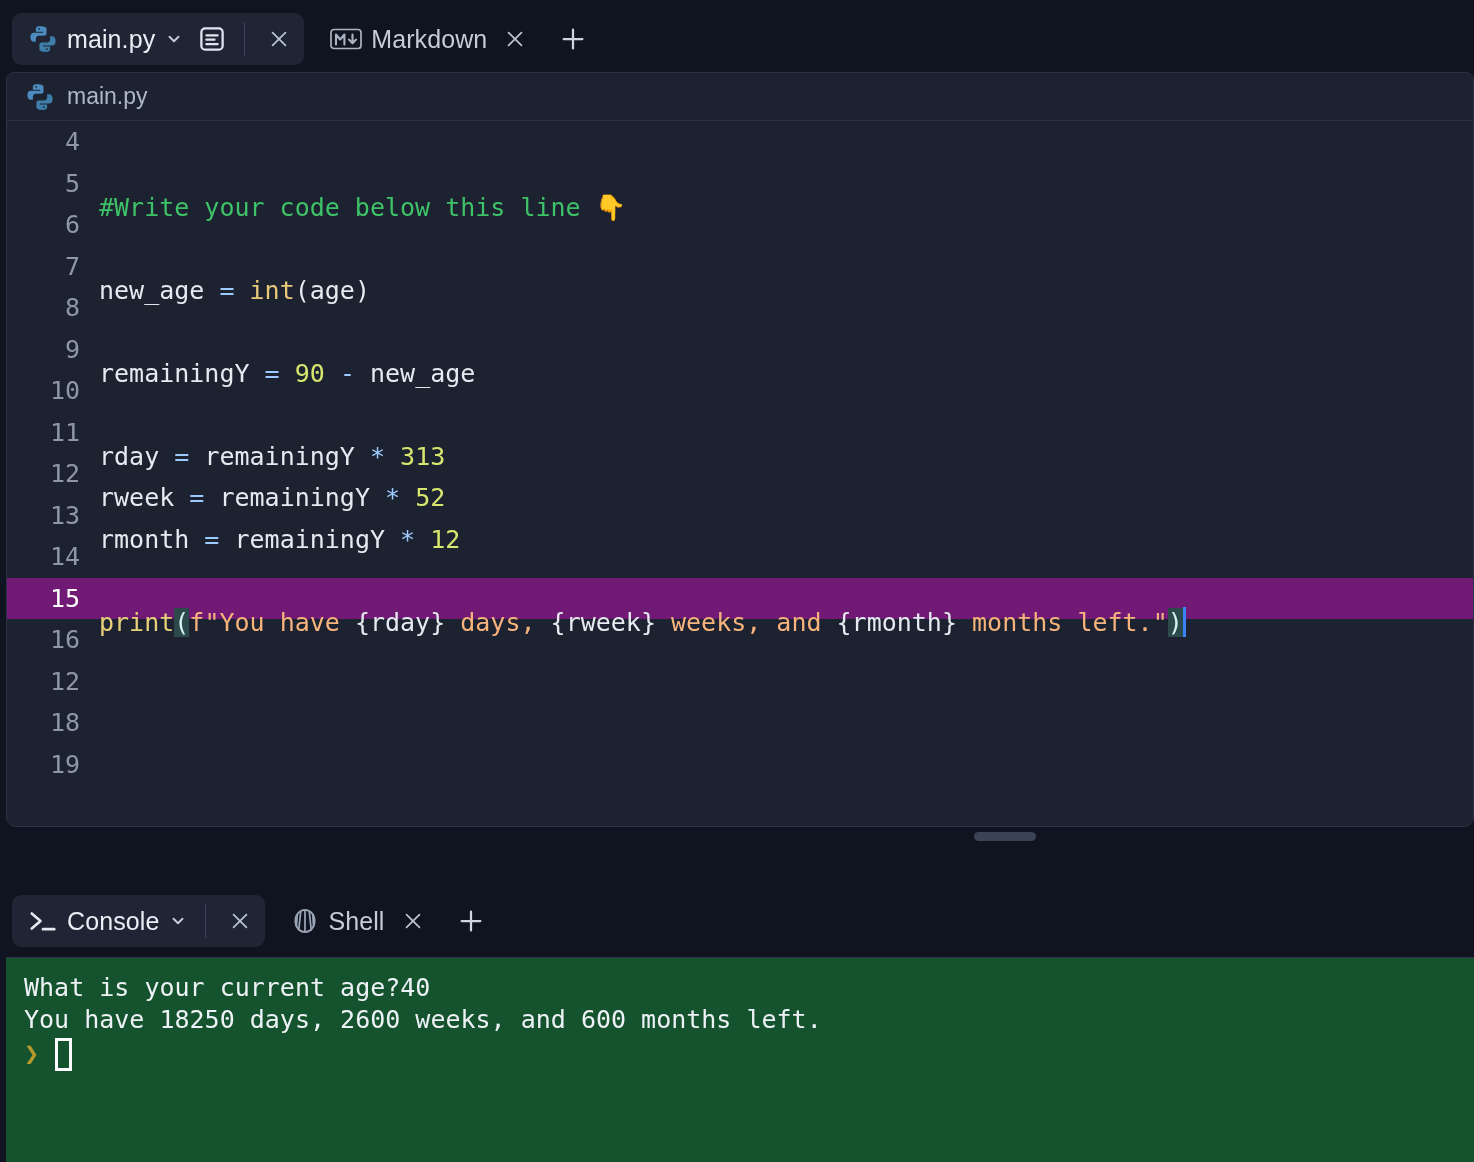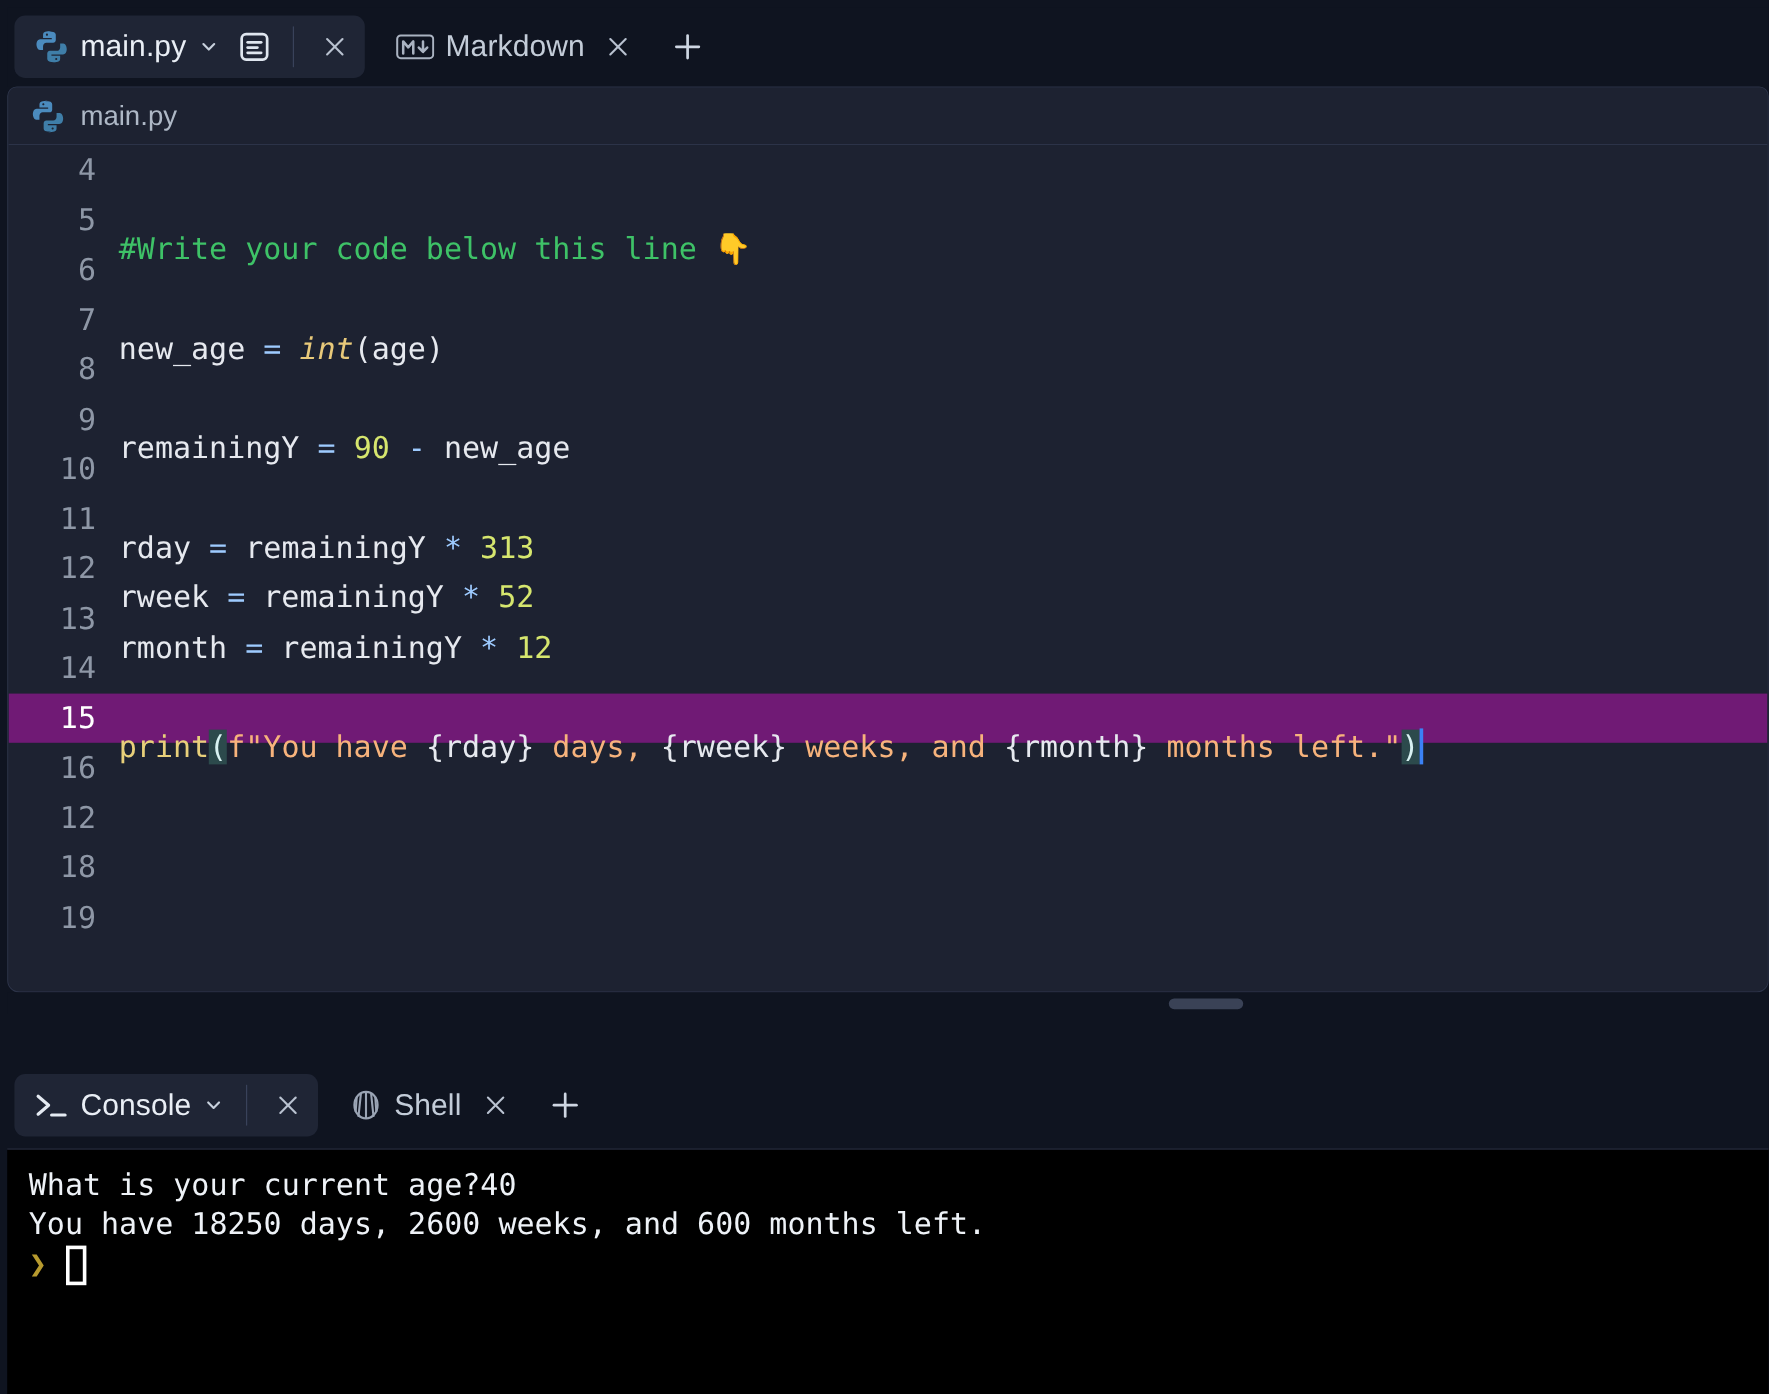--- a/index.html
+++ b/index.html
@@ -116,21 +116,21 @@
   .gutter {
     width: 92px; flex: none;
     text-align: right; padding-right: 19px;
     color: #8e97a6; font-size: 25px;
     user-select: none;
   }
   .line.active .gutter { color: #ffffff; }
   .code { white-space: pre; color: #e6e9ef; margin-top: 48px; }
 
   .tok-comment { color: #3ec267; }
-  .tok-kw      { color: #e8c97a; font-style: italic; }
+  .tok-kw      { color: #e8c97a; }
   .tok-fn      { color: #e8d07a; }
   .tok-num     { color: #d6e66e; }
   .tok-op      { color: #9ecbff; }
   .tok-str     { color: #f7b37c; }
   .tok-var     { color: #e6e9ef; }
   .tok-punc    { color: #e6e9ef; }
   .bracket-hl  { background: #2c4a4c; color: #d8f2f2; }
   .emoji { font-size: 25px; }
   .caret {
     display: inline-block;
@@ -158,21 +158,21 @@
     padding-left: 6px;
   }
   .console-tabbar {
     height: 72px;
     display: flex; align-items: center;
     padding: 0 4px 0 6px;
     flex: none;
   }
   .console-body {
     flex: 1;
-    background: #000000;
+    background: #14532d;
     border-top: 1px solid #2c3348;
     font-family: "DejaVu Sans Mono", monospace;
     color: #eef2f7;
     font-size: 25px;
     line-height: 32px;
     padding: 14px 0 0 18px;
     overflow: hidden;
   }
   .console-line { white-space: pre; }
   .prompt-row { display: flex; align-items: center; gap: 16px; height: 36px; }

